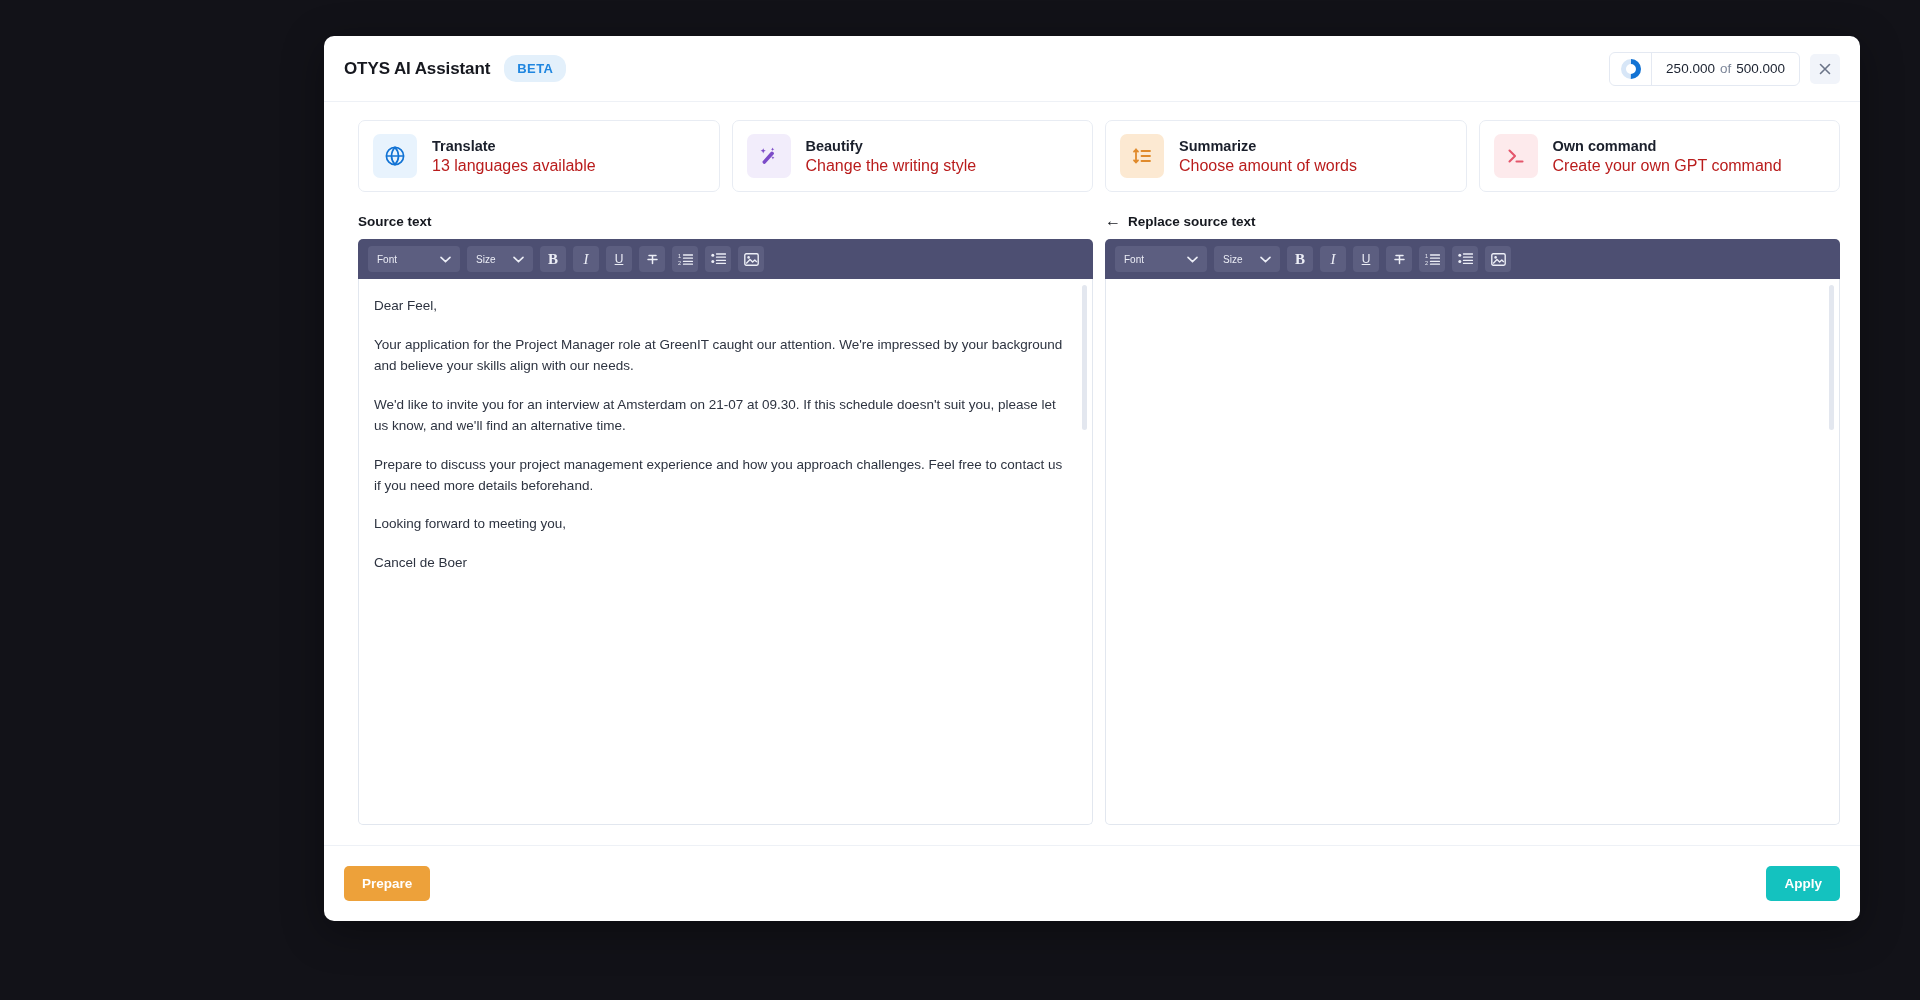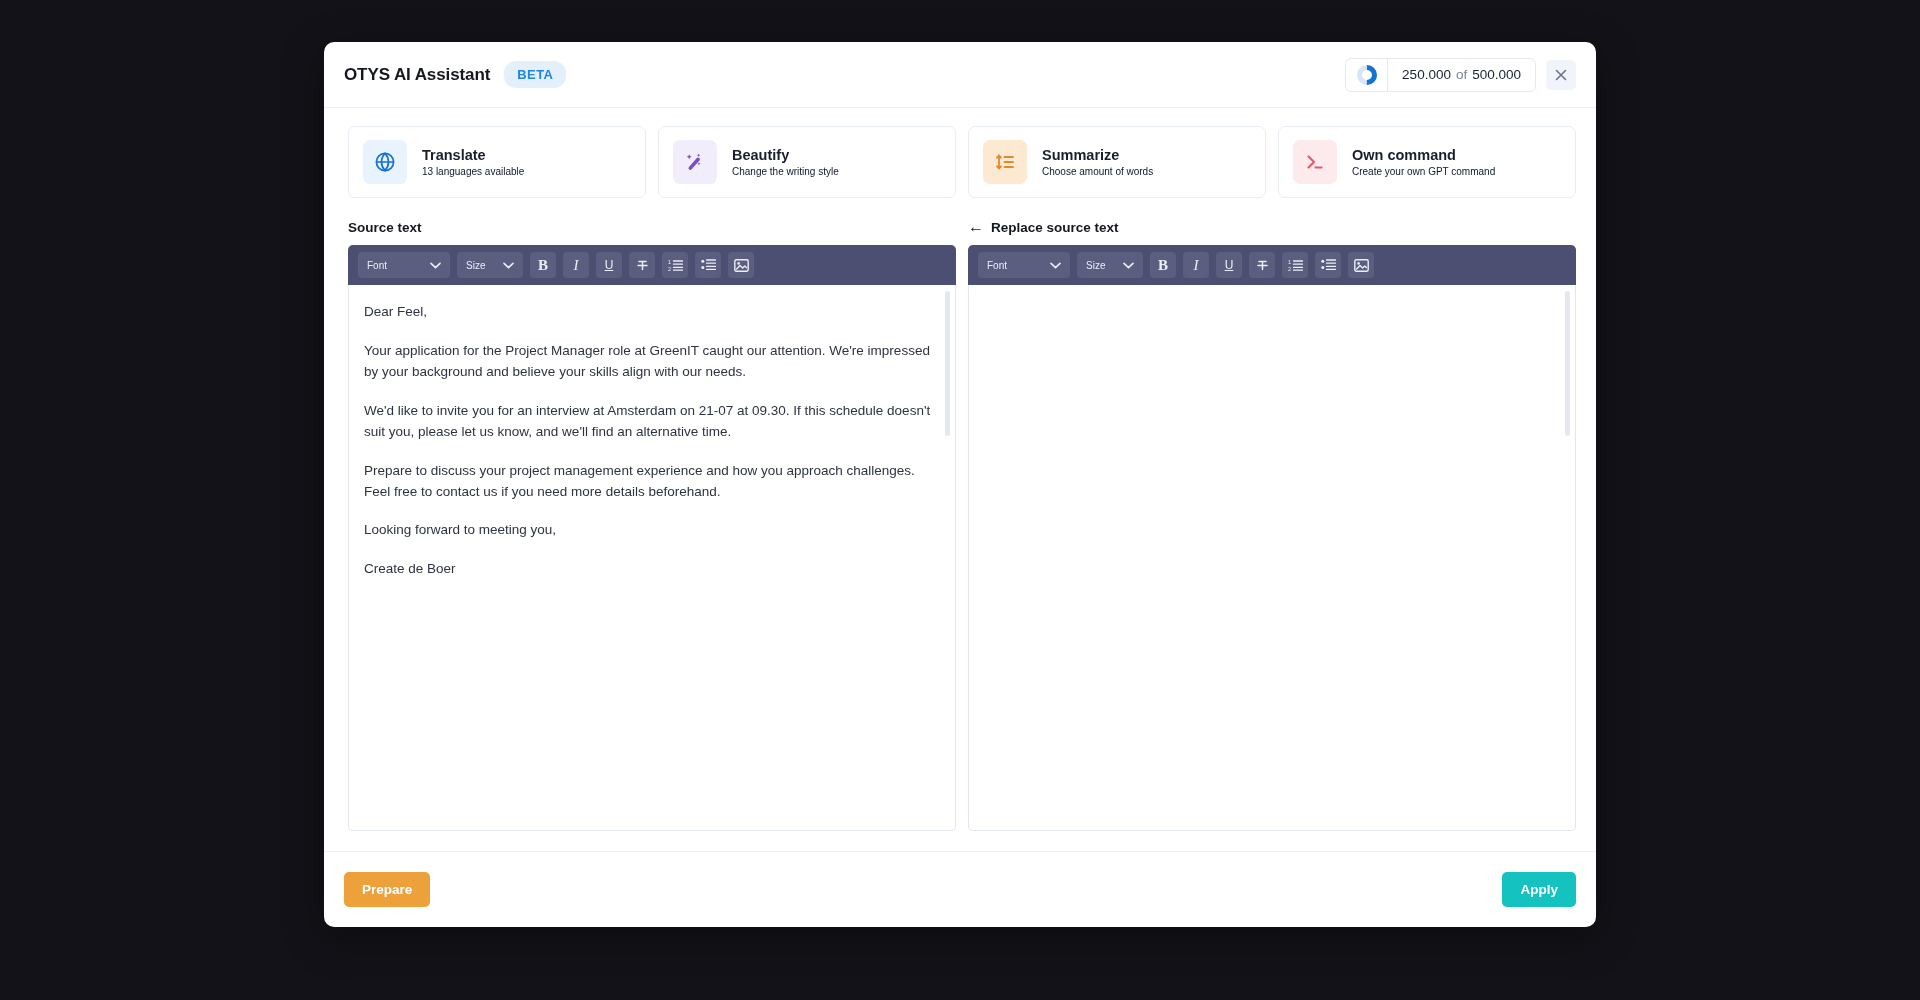--- a/index.html
+++ b/index.html
@@ -17,29 +17,28 @@
     width: 1920px;
     height: 1000px;
     background: #121218;
   }
 
   
   .modal {
     position: absolute;
     left: 324px;
     top: 36px;
-    width: 1272px;
+    width: 1536px;
     height: 885px;
     background: #ffffff;
     border-radius: 10px;
     box-shadow: 0 10px 40px rgba(0,0,0,0.35);
     display: flex;
     flex-direction: column;
     overflow: hidden;
-    margin-top: 6px;
   }
 
   
   .modal-header {
     height: 66px;
     flex: 0 0 66px;
     border-bottom: 1px solid #eef1f6;
     display: flex;
     align-items: center;
     padding: 0 20px 0 20px;
@@ -99,21 +98,21 @@
     display: flex;
     align-items: center;
     justify-content: center;
     cursor: pointer;
     border: none;
   }
 
   
   .modal-body {
     flex: 1 1 auto;
-    padding: 18px 20px 0 24px;
+    padding: 18px 20px 0 34px;
     display: flex;
     flex-direction: column;
     min-height: 0;
   }
 
   
   .cards {
     display: grid;
     grid-template-columns: repeat(4, 1fr);
     gap: 12px;
@@ -139,22 +138,22 @@
     justify-content: center;
   }
   .card-text { display: flex; flex-direction: column; gap: 3px; min-width: 0; }
   .card-title {
     font-size: 14.5px;
     font-weight: bold;
     color: #1a1f2b;
     white-space: nowrap;
   }
   .card-sub {
-    font-size: 10px;
-    color: #0f172a;
+    font-size: 16px;
+    color: #b91c1c;
     white-space: nowrap;
   }
 
   
   .panels {
     display: grid;
     grid-template-columns: 1fr 1fr;
     gap: 12px;
     margin-top: 20px;
     flex: 1 1 auto;
@@ -419,21 +418,21 @@
             </button>
           </div>
 
           <div class="editor">
             <div class="editor-inner">
               <p>Dear Feel,</p>
               <p>Your application for the Project Manager role at GreenIT caught our attention. We're impressed by your background and believe your skills align with our needs.</p>
               <p>We'd like to invite you for an interview at Amsterdam on 21-07 at 09.30. If this schedule doesn't suit you, please let us know, and we'll find an alternative time.</p>
               <p>Prepare to discuss your project management experience and how you approach challenges. Feel free to contact us if you need more details beforehand.</p>
               <p>Looking forward to meeting you,</p>
-              <p>Create de Boer</p>
+              <p>Cancel de Boer</p>
             </div>
             <div class="fake-scroll"></div>
           </div>
         </div>
 
         <div class="panel">
           <div class="panel-label">
             <span class="back-arrow">←</span>
             <span>Replace source text</span>
           </div>

